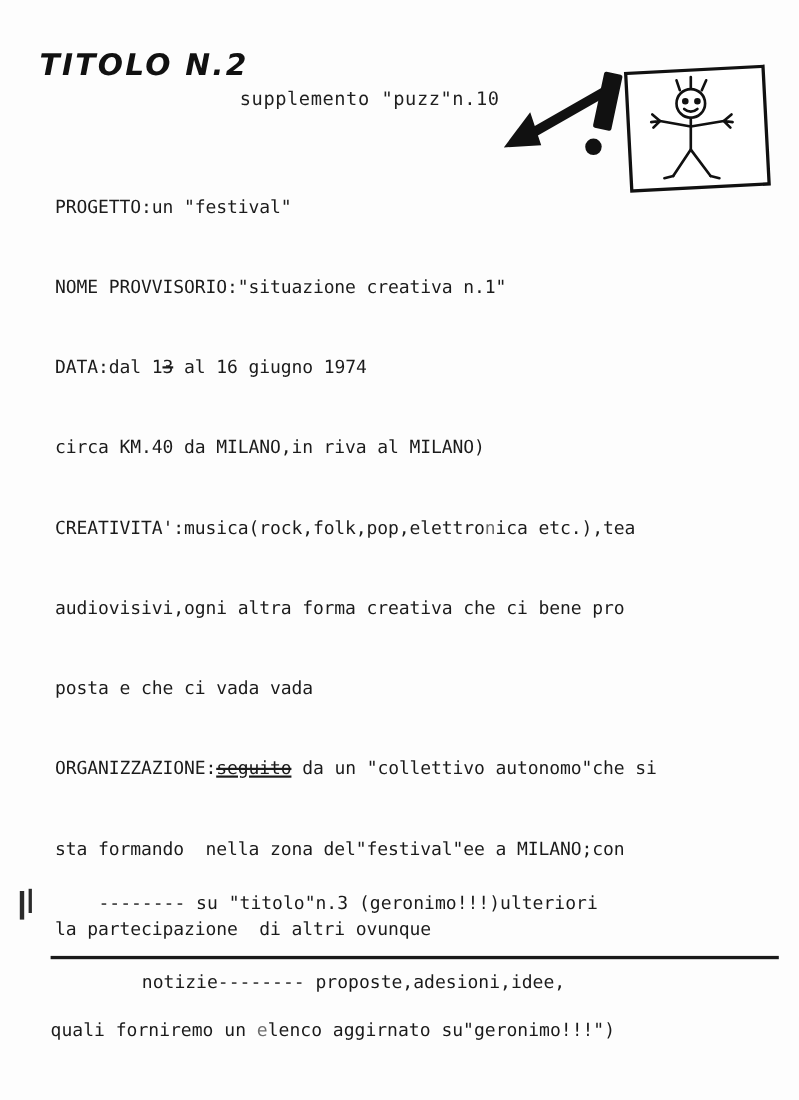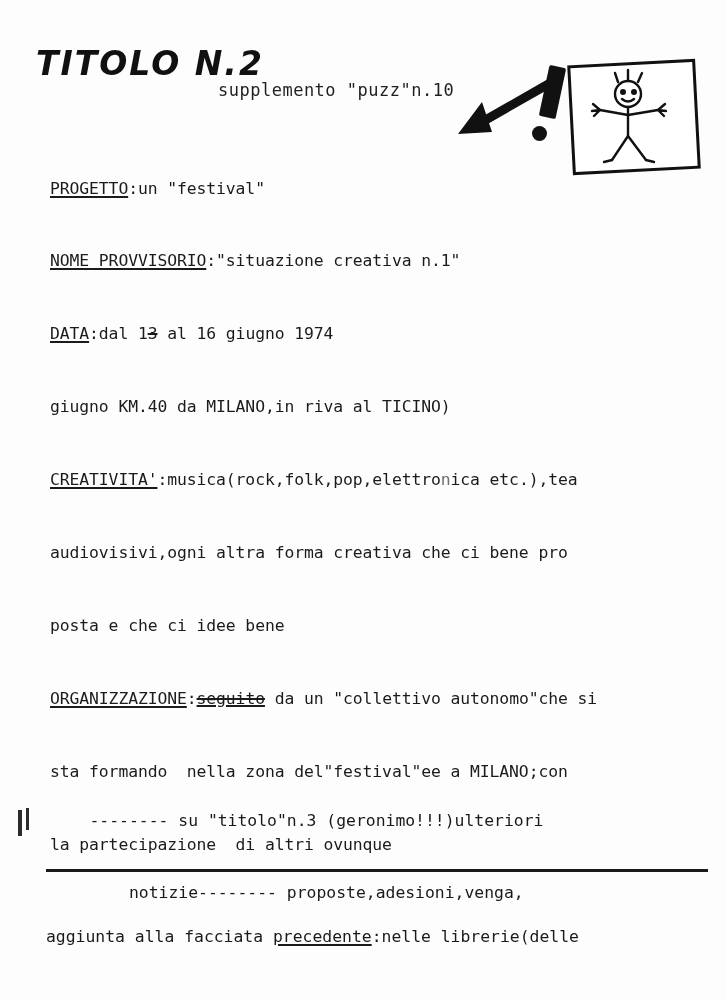--- a/index.html
+++ b/index.html
@@ -22,21 +22,21 @@
   }
 
   
   .title {
     position: absolute;
     left: 36px;
     top: 44px;
     font-family: "DejaVu Sans", "Liberation Sans", sans-serif;
     font-weight: bold;
     font-style: italic;
-    font-size: 33px;
+    font-size: 27px;
     letter-spacing: 2px;
     color: #111;
   }
   .subtitle {
     position: absolute;
     left: 218px;
     top: 80px;
     font-size: 17px;
     letter-spacing: 0.5px;
     color: #1f1f1f;
@@ -51,21 +51,21 @@
     font-size: 16.4px;
     line-height: 24.3px;
     letter-spacing: -0.1px;
     white-space: pre-wrap;
     color: #1b1b1b;
   }
   .line {
     display: block;
     white-space: pre;
   }
-  .u { text-decoration: underline; text-decoration-thickness: 1.5px; text-underline-offset: 2px; }
+  .u { text-decoration-thickness: 1.5px; text-underline-offset: 2px; }
   .strike { text-decoration: line-through; text-decoration-thickness: 1.6px; }
   .strikeu { text-decoration: underline line-through; text-decoration-thickness: 1.6px; }
   .faded { color: #6e6e6e; }
 
   
   .sub-block {
     position: absolute;
     left: 50px;
     top: 760px;
     width: 640px;
@@ -166,24 +166,24 @@
         <path d="M50 68 L34 92 M50 68 L68 92"></path>
         <path d="M34 92 l-8 2 M68 92 l8 2"></path>
       </g>
     </svg>
   </div>
 
   <div class="body-block">
     <span class="line"><span class="u">PROGETTO</span>:un "festival"</span>
     <span class="line"><span class="u">NOME PROVVISORIO</span>:"situazione creativa n.1"</span>
     <span class="line"><span class="u">DATA</span>:dal 1<span class="strike">3</span> al 16 giugno 1974</span>
-    <span class="line">giugno KM.40 da MILANO,in riva al TICINO)</span>
+    <span class="line">circa KM.40 da MILANO,in riva al MILANO)</span>
     <span class="line"><span class="u">CREATIVITA'</span>:musica(rock,folk,pop,elettro<span class="faded">n</span>ica etc.),tea</span>
     <span class="line">audiovisivi,ogni altra forma creativa che ci bene pro</span>
-    <span class="line">posta e che ci idee bene</span>
+    <span class="line">posta e che ci vada vada</span>
     <span class="line"><span class="u">ORGANIZZAZIONE</span>:<span class="strikeu">seguito</span> da un "collettivo autonomo"che si</span>
     <span class="line">sta formando  nella zona del"festival"ee a MILANO;con</span>
     <span class="line">la partecipazione  di altri ovunque</span>
     
     
     
     
     
     
     
@@ -192,29 +192,28 @@
     
     
     
     
     
     
   </div>
 
   <div class="sub-block">
     <span class="line">    -------- su "titolo"n.3 (geronimo!!!)ulteriori</span>
-    <span class="line">        notizie-------- proposte,adesioni,venga,</span>
+    <span class="line">        notizie-------- proposte,adesioni,idee,</span>
     
     
   </div>
 
   <div class="rule"></div>
 
   <div class="close-block">
-    <span class="line">aggiunta alla facciata <span class="u">precedente</span>:nelle librerie(delle</span>
     <span class="line">quali forniremo un <span class="faded">e</span>lenco aggirnato su"geronimo!!!")</span>
     
     
     
   </div>
 
   <svg class="marg-bars" width="30" height="90" viewBox="0 0 30 90">
     <rect x="6" y="4" width="4" height="26" fill="#2b2b2b"></rect>
     <rect x="14" y="2" width="3" height="22" fill="#2b2b2b"></rect>
   </svg>

